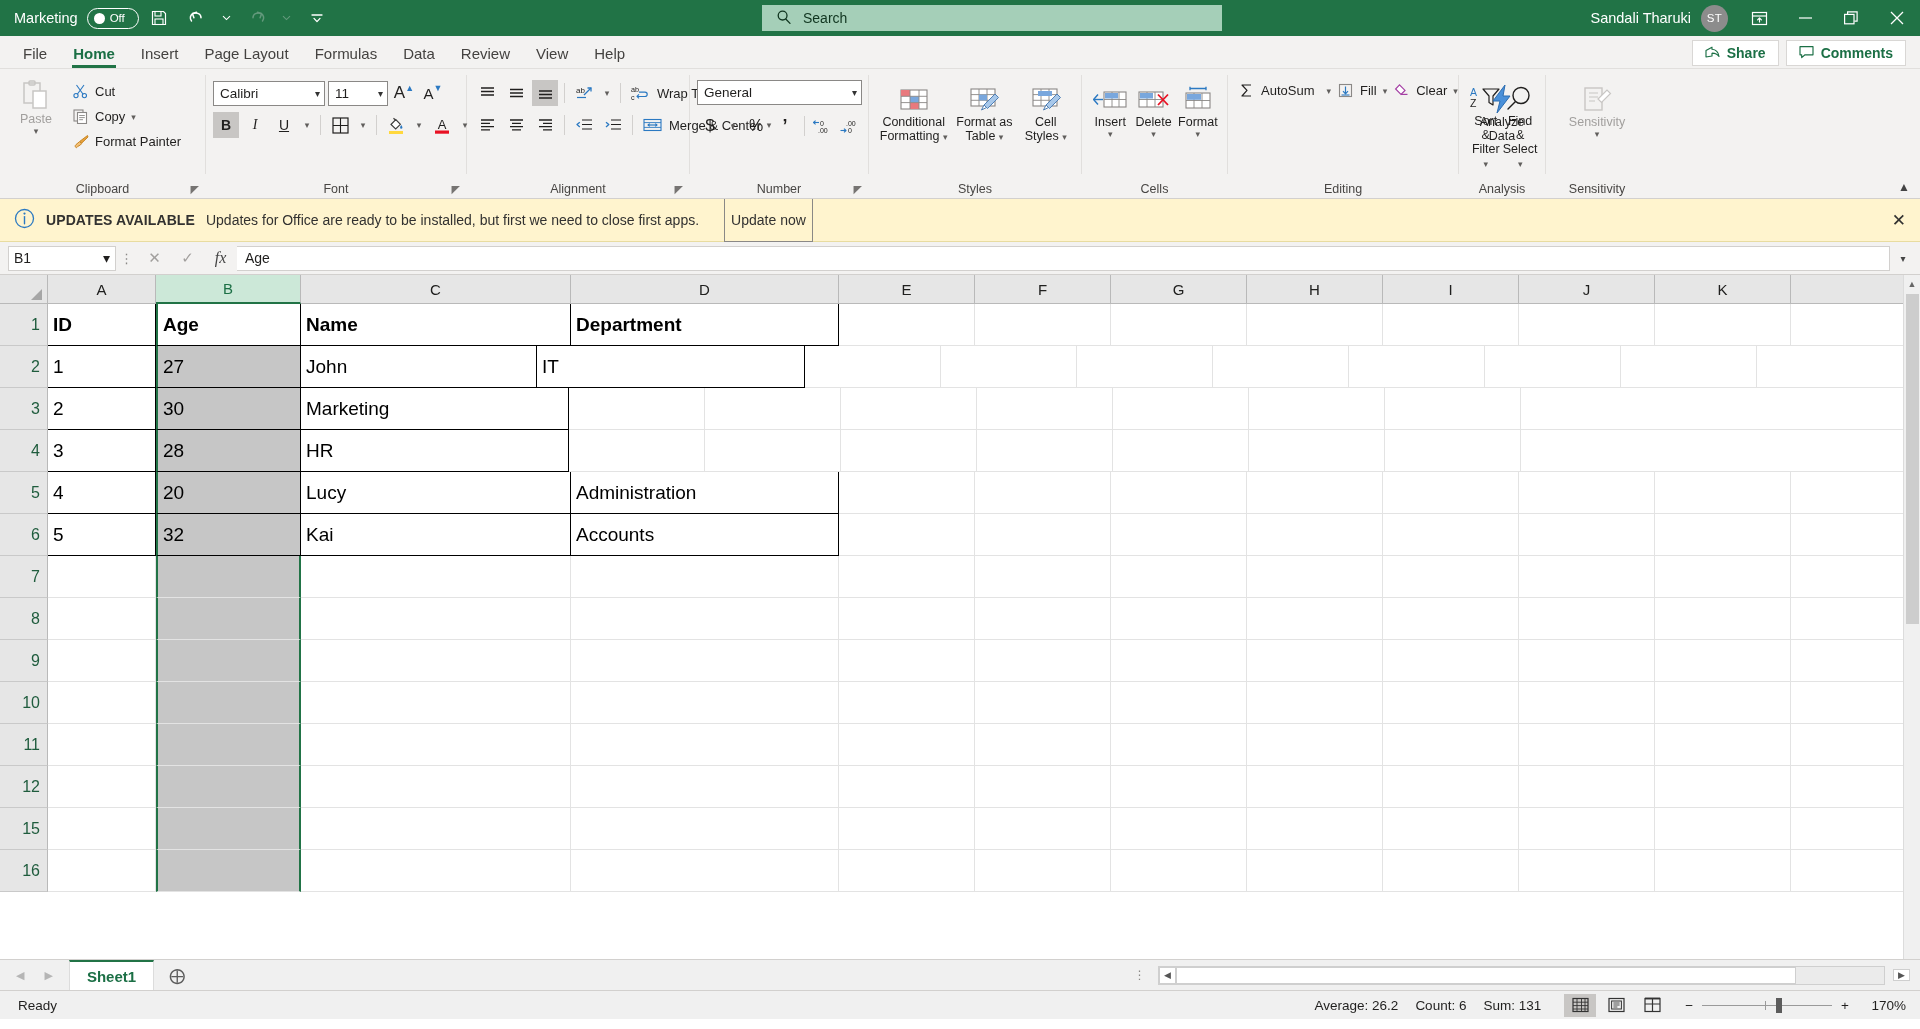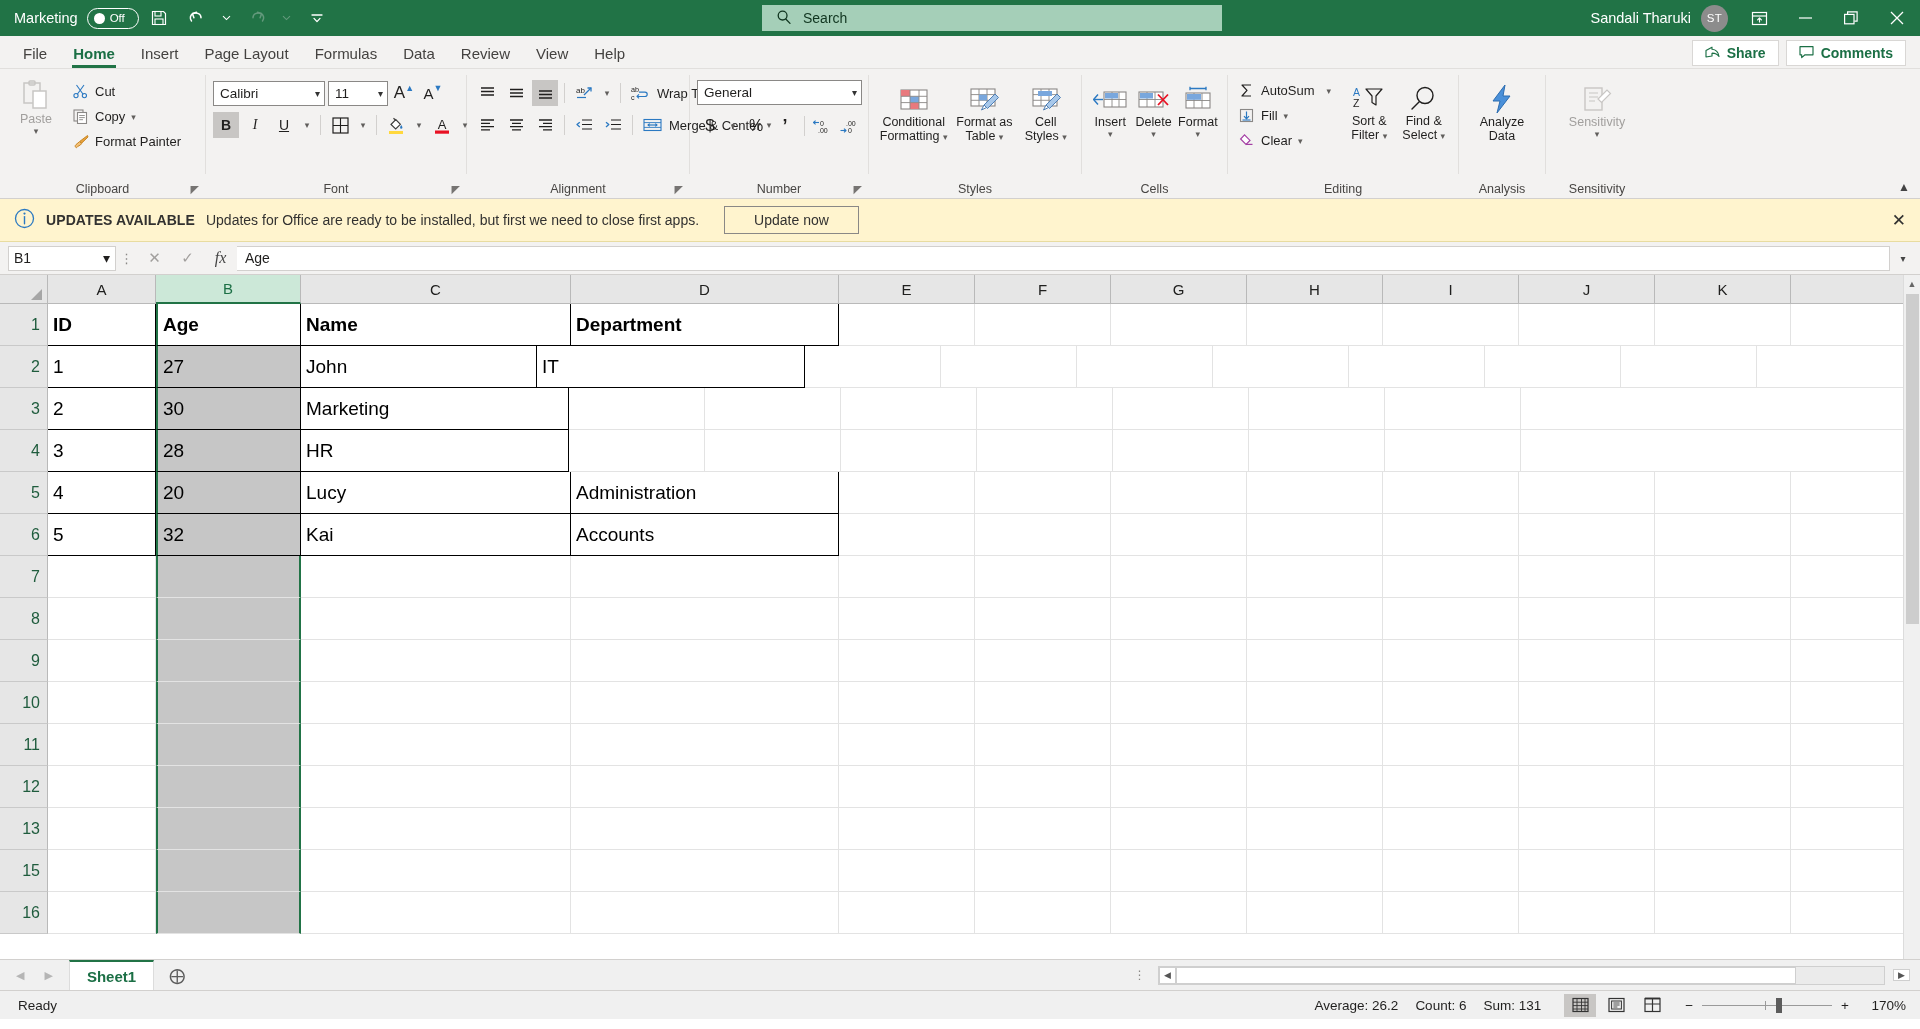--- a/index.html
+++ b/index.html
@@ -116,21 +116,21 @@
   .fbtn.on{ background:#c8c6c4; }
   .vsep{ width:1px;height:20px;background:#d2d0ce;margin:0 3px; }
 
   
   .msgbar{
     height:43px; background:#fff4ce; border-bottom:1px solid #e8dca0;
     display:flex; align-items:center; gap:11px; padding:0 14px; font-size:14px; color:#323130;
   }
   .msgbar .strong{ font-weight:bold; letter-spacing:.1px; }
   .msgbar .updbtn{
-    background:#fff4ce;border:1px solid #8a8886;height:28px;padding:0 29px;
+    background:#fff4ce;border:1px solid #8a8886;height:44px;padding:0 6px;
     display:flex;align-items:center;font-size:14px;margin-left:14px;
   }
   .msgbar .x{ margin-left:auto; font-size:17px; color:#323130; }
 
   
   .fbar{
     height:33px; background:#f3f2f1; display:flex; align-items:center;
     border-bottom:1px solid #d2d0ce; padding:0 4px;
   }
   .namebox{
@@ -686,21 +686,21 @@
         <span>Format</span>
         <span class="chev">▾</span>
       </div>
     </div>
     <div class="group-label">Cells</div>
   </div>
   <div class="group-sep"></div>
 
   <div class="group" style="width:230px">
     <div class="group-body" style="padding-top:5px">
-      <div style="display:flex;flex-direction:column">
+      <div style="display:flex;">
         <div class="smallrow">
           <span class="ic16">
               <svg width="15" height="15" viewBox="0 0 15 15">
                 <path d="M12 2H3l5 5.4L3 13h9" fill="none" stroke="#201f1e" stroke-width="1.2" stroke-linejoin="round"></path>
               </svg>
             </span>
           <span class="lbl">AutoSum</span>
           <span class="chev" style="margin-left:6px">▾</span>
         </div>
         <div class="smallrow">
@@ -1001,35 +1001,20 @@
       <div class="cell" style="width:136px"></div>
       <div class="cell" style="width:136px"></div>
       <div class="cell" style="width:136px"></div>
       <div class="cell" style="width:136px"></div>
       <div class="cell" style="width:136px"></div>
       <div class="cell" style="width:136px"></div>
       <div class="cell" style="flex:1"></div>
     </div>
     <div class="row">
       <div class="rh">12</div>
-      <div class="cell" style="width:108px"></div>
-      <div class="cell selcol colBband" style="width:145px"></div>
-      <div class="cell" style="width:270px"></div>
-      <div class="cell" style="width:268px"></div>
-      <div class="cell" style="width:136px"></div>
-      <div class="cell" style="width:136px"></div>
-      <div class="cell" style="width:136px"></div>
-      <div class="cell" style="width:136px"></div>
-      <div class="cell" style="width:136px"></div>
-      <div class="cell" style="width:136px"></div>
-      <div class="cell" style="width:136px"></div>
-      <div class="cell" style="flex:1"></div>
-    </div>
-    <div class="row">
-      <div class="rh">13</div>
       <div class="cell" style="width:108px"></div>
       <div class="cell selcol colBband" style="width:145px"></div>
       <div class="cell" style="width:270px"></div>
       <div class="cell" style="width:268px"></div>
       <div class="cell" style="width:136px"></div>
       <div class="cell" style="width:136px"></div>
       <div class="cell" style="width:136px"></div>
       <div class="cell" style="width:136px"></div>
       <div class="cell" style="width:136px"></div>
       <div class="cell" style="width:136px"></div>

